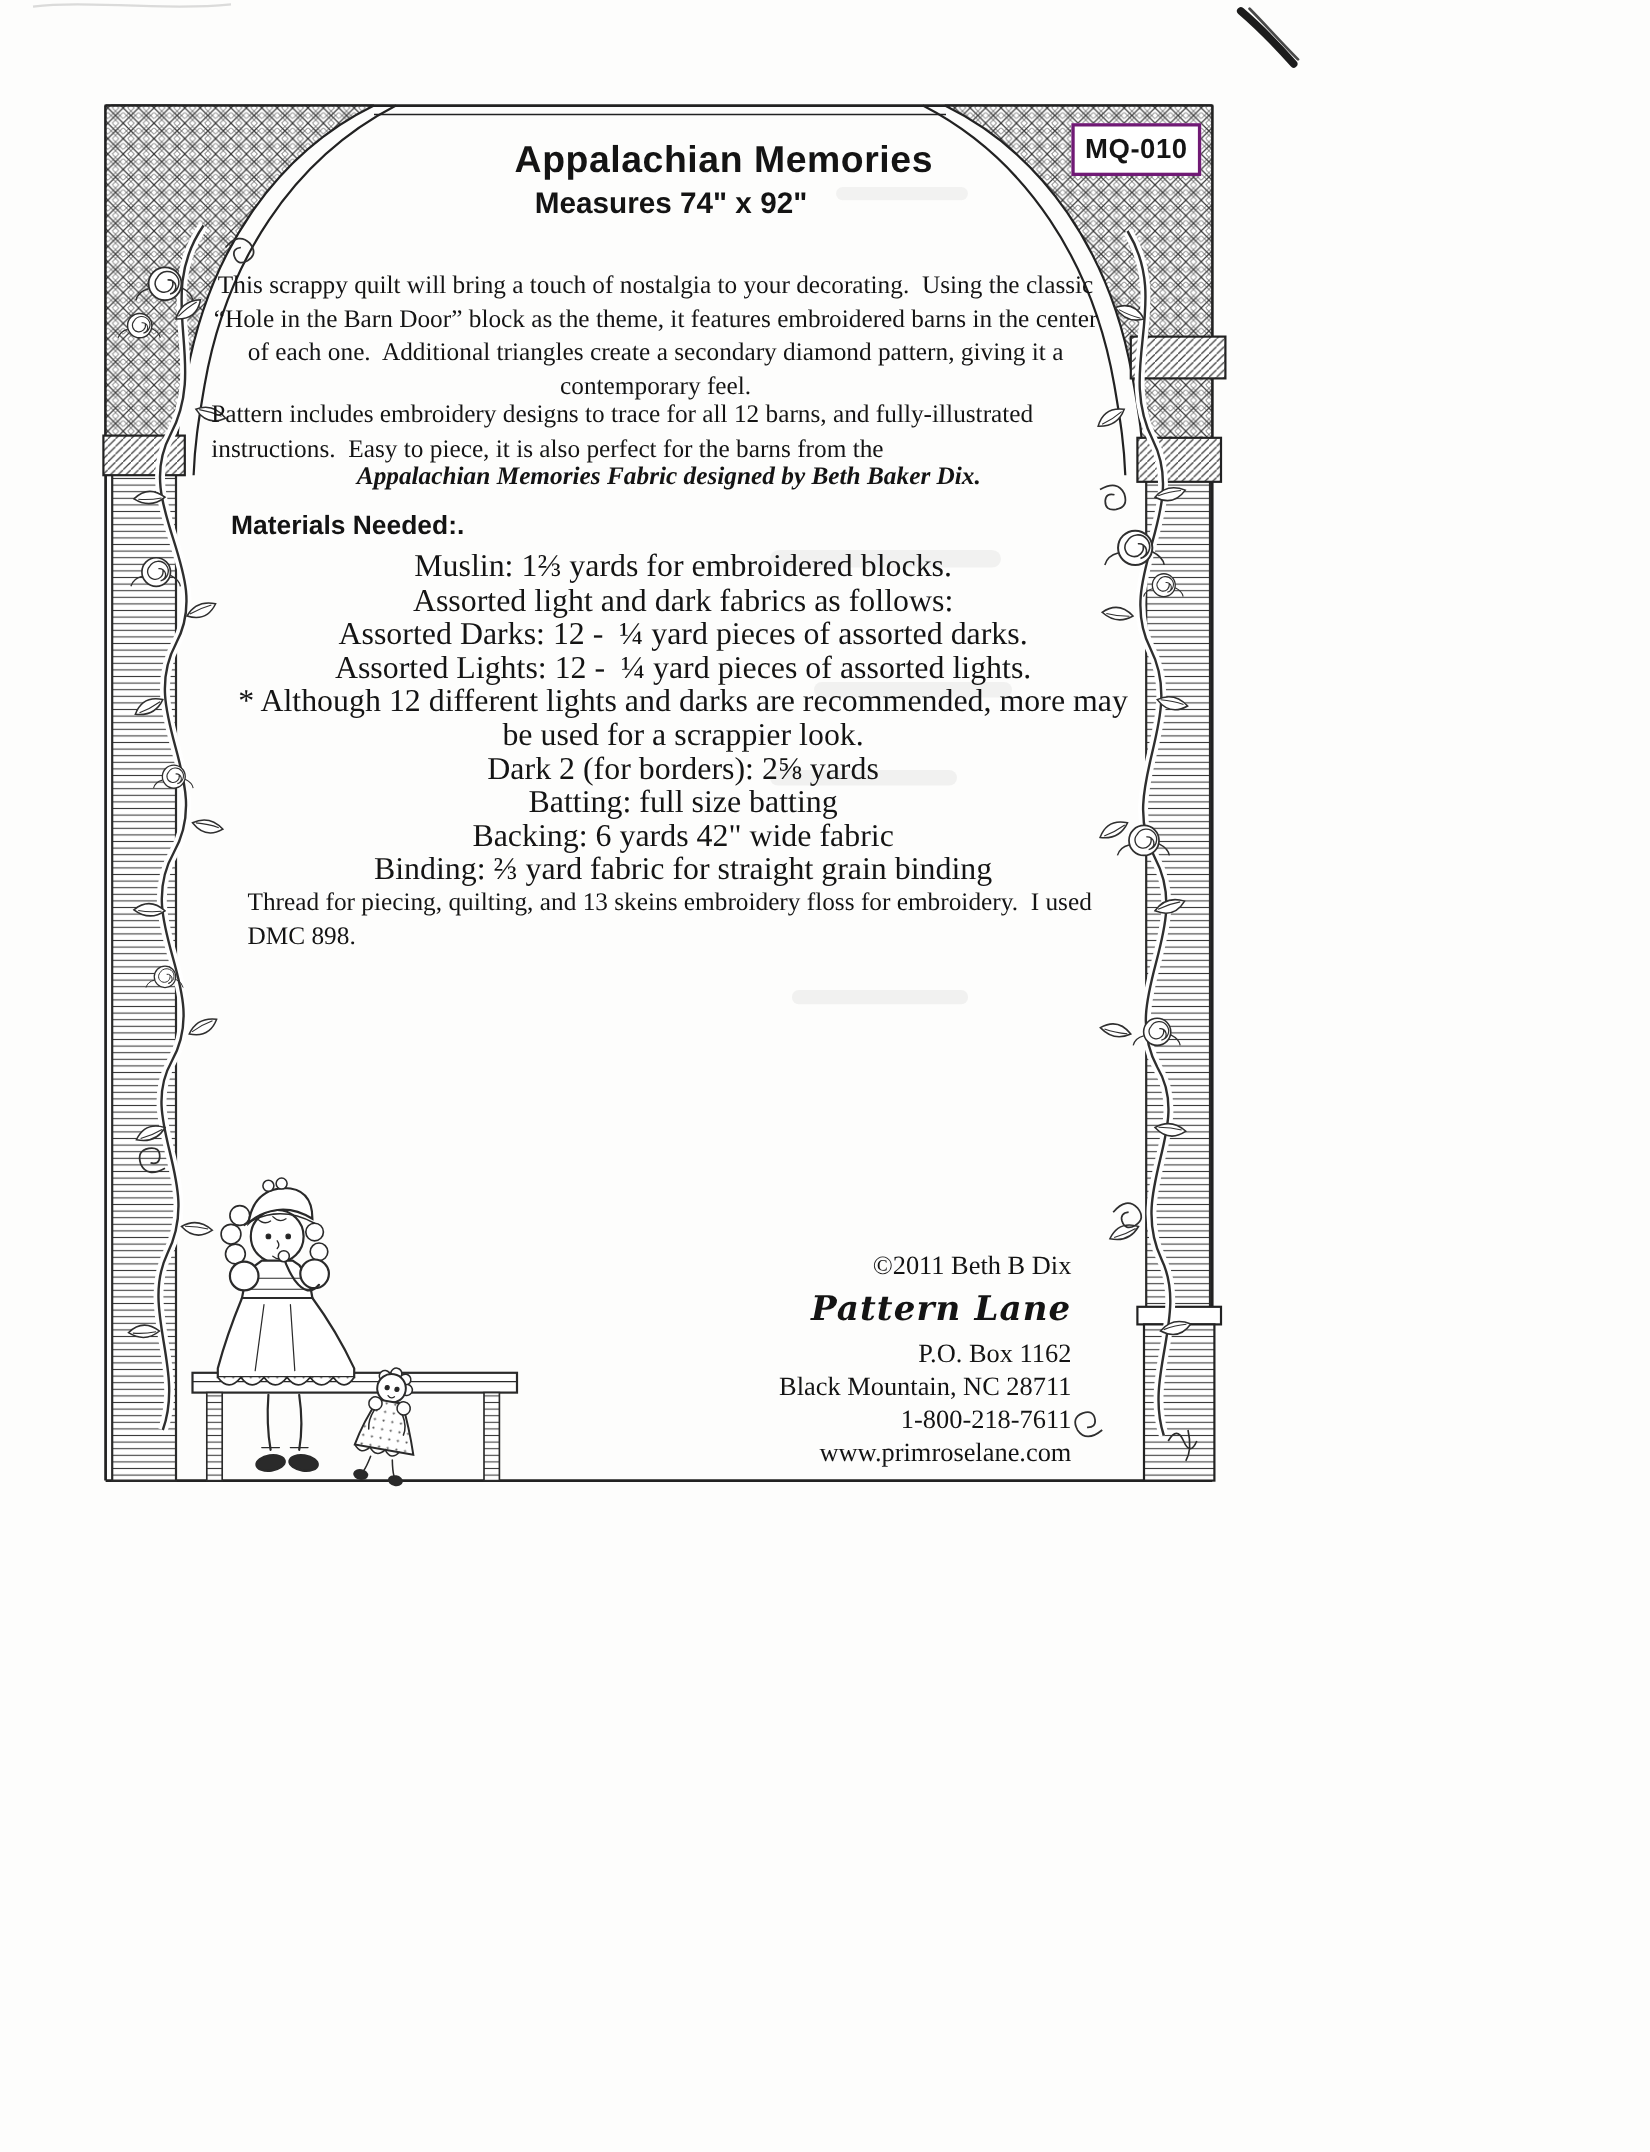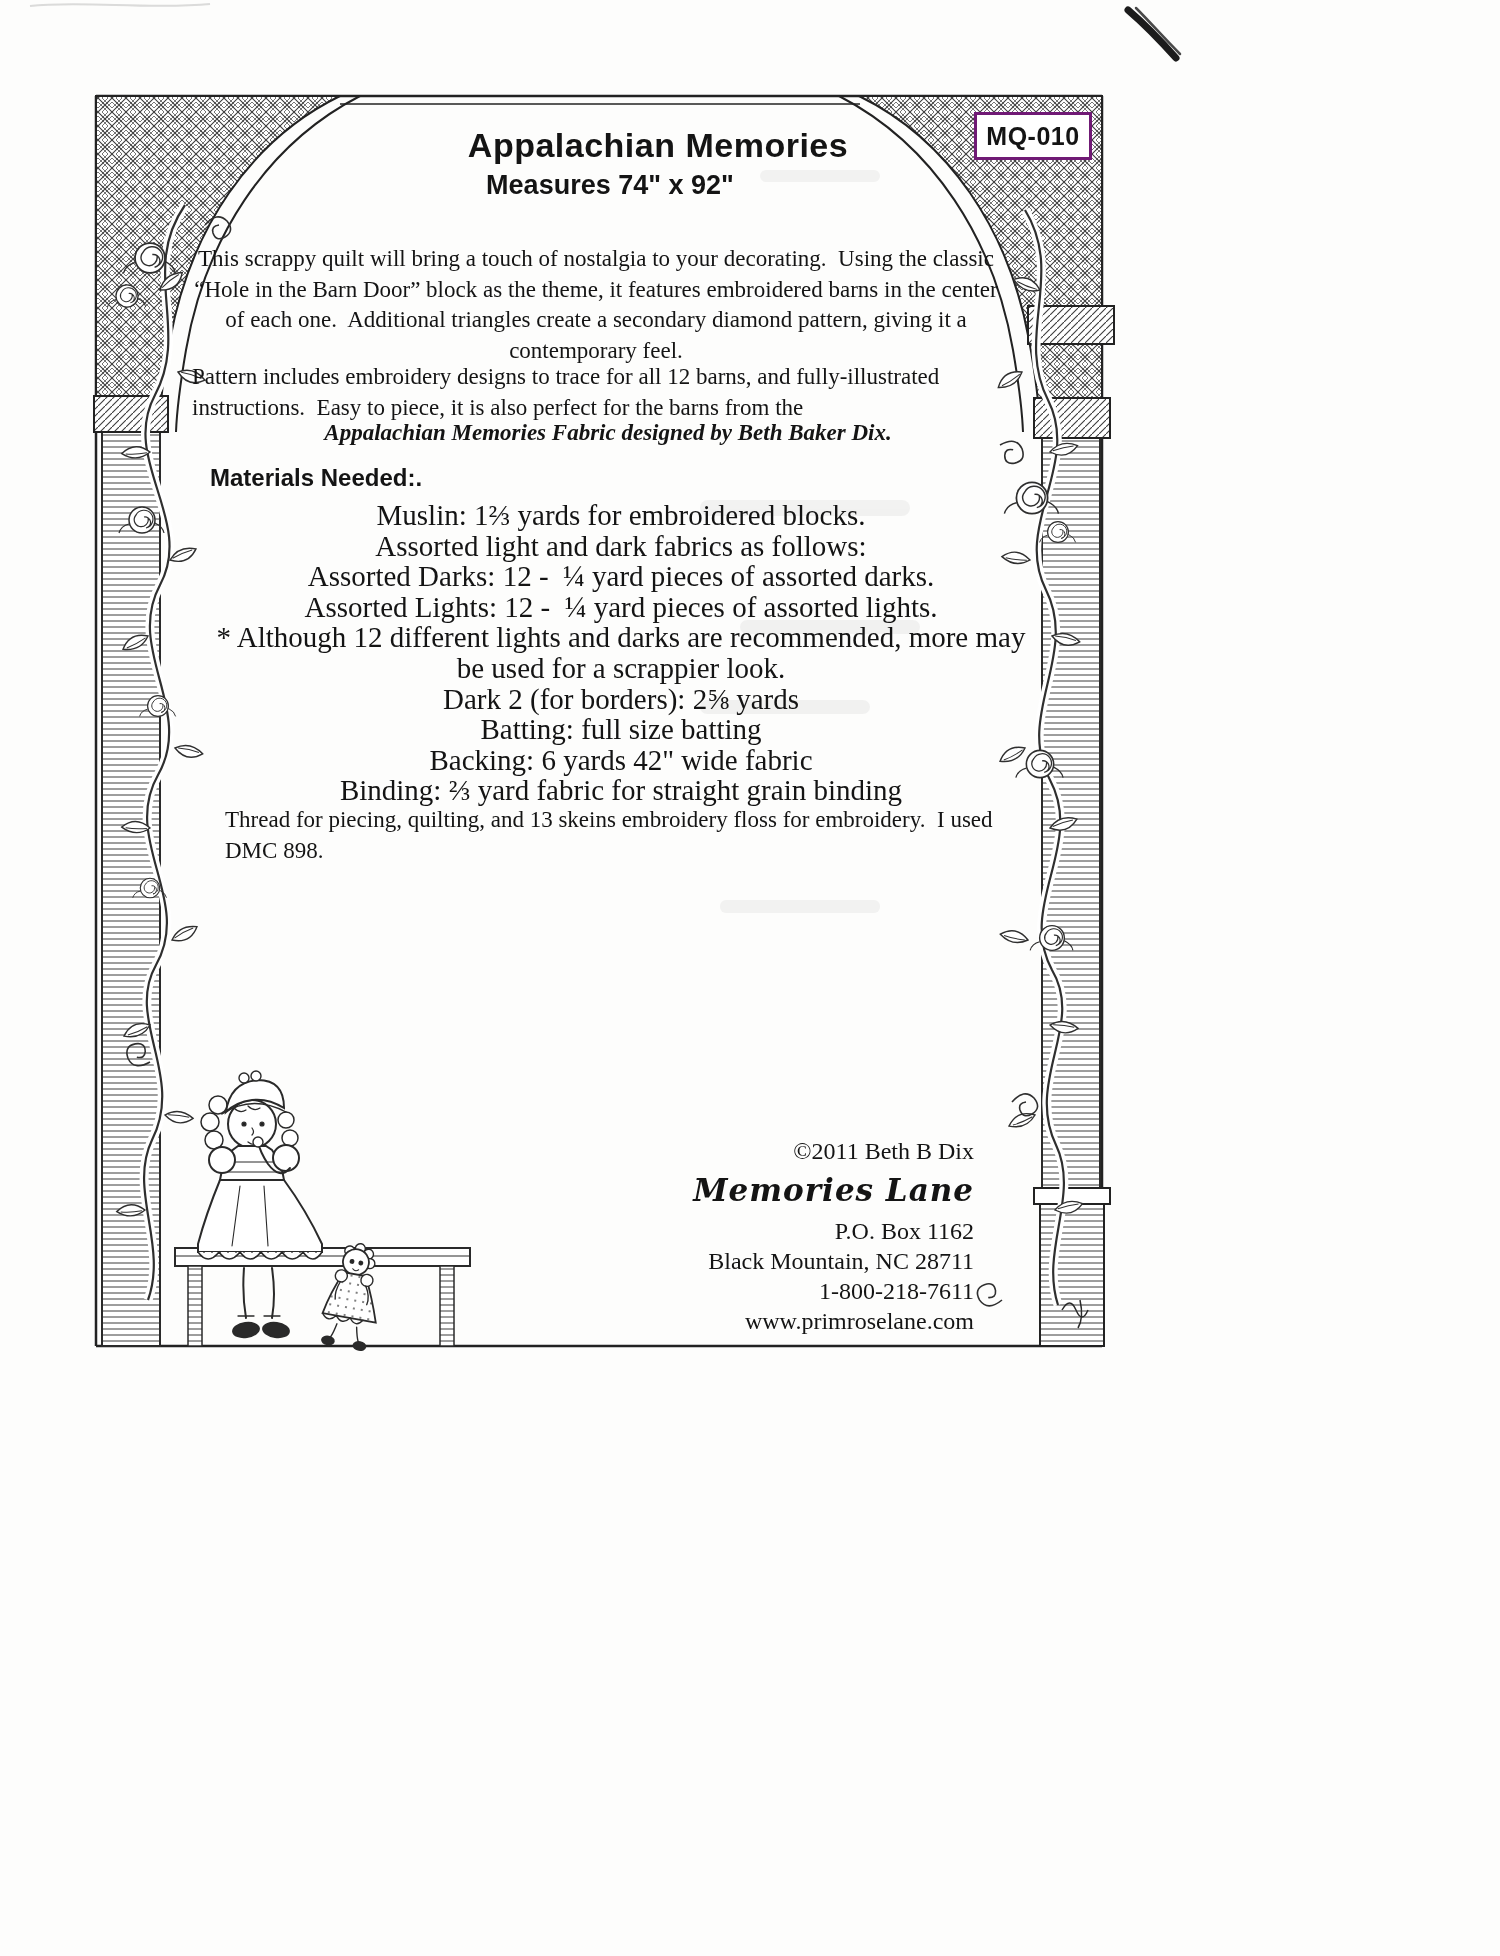--- a/index.html
+++ b/index.html
@@ -291,20 +291,20 @@
       <div class="list-item">* Although 12 different lights and darks are recommended, more may be used for a scrappier look.</div>
       <div class="list-item">Dark 2 (for borders): 2⅝ yards</div>
       <div class="list-item">Batting: full size batting</div>
       <div class="list-item">Backing: 6 yards 42" wide fabric</div>
       <div class="list-item">Binding: ⅔ yard fabric for straight grain binding</div>
     </div>
   <p class="thread-note">Thread for piecing, quilting, and 13 skeins embroidery floss for embroidery.  I used DMC 898.</p>
 
   <div class="footer">
     <div>©2011  Beth B Dix</div>
-    <div class="brand">Memories Lane</div>
+    <div class="brand">Pattern Lane</div>
     <div>P.O. Box 1162</div>
     <div>Black Mountain, NC 28711</div>
     <div>1-800-218-7611</div>
     <div>www.primroselane.com</div>
   </div>
 
 </div>
 
 </body></html>

